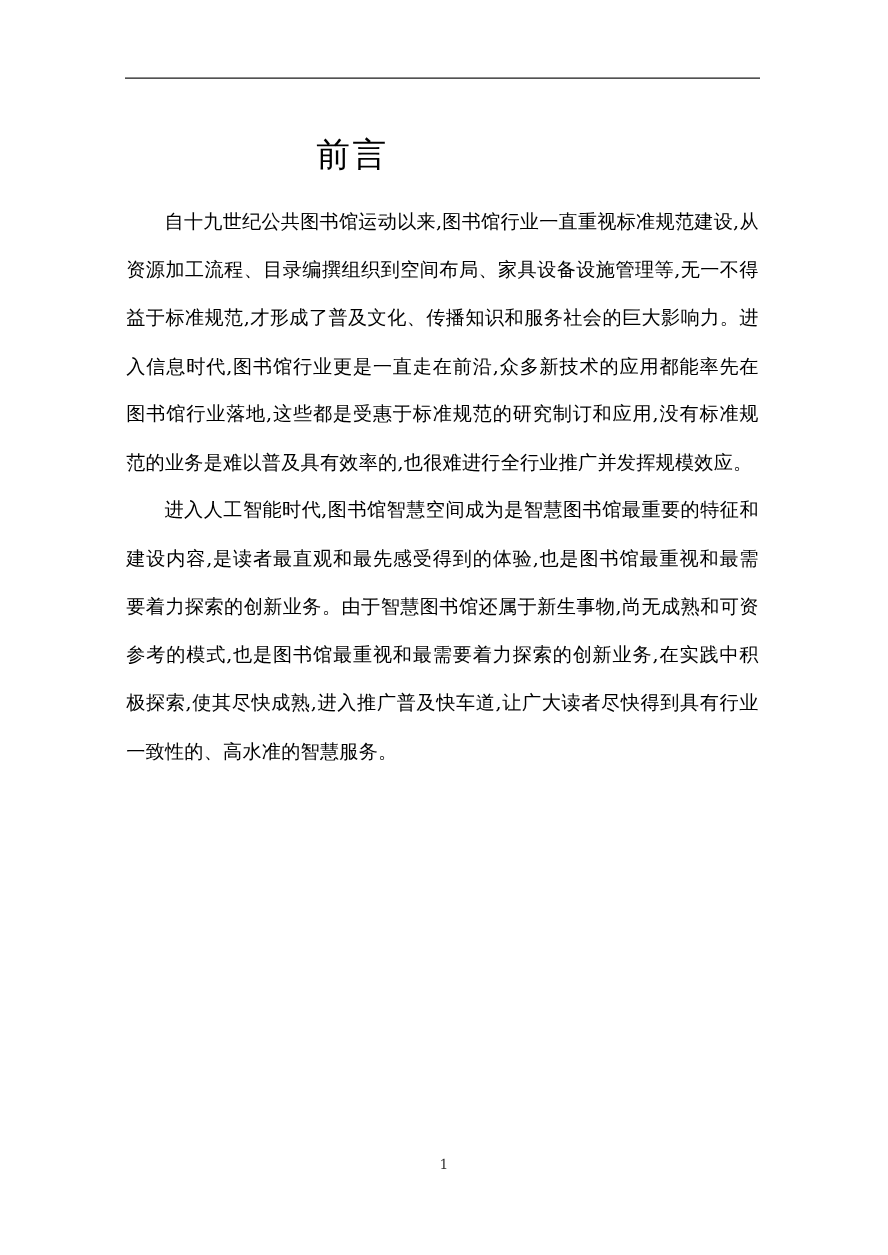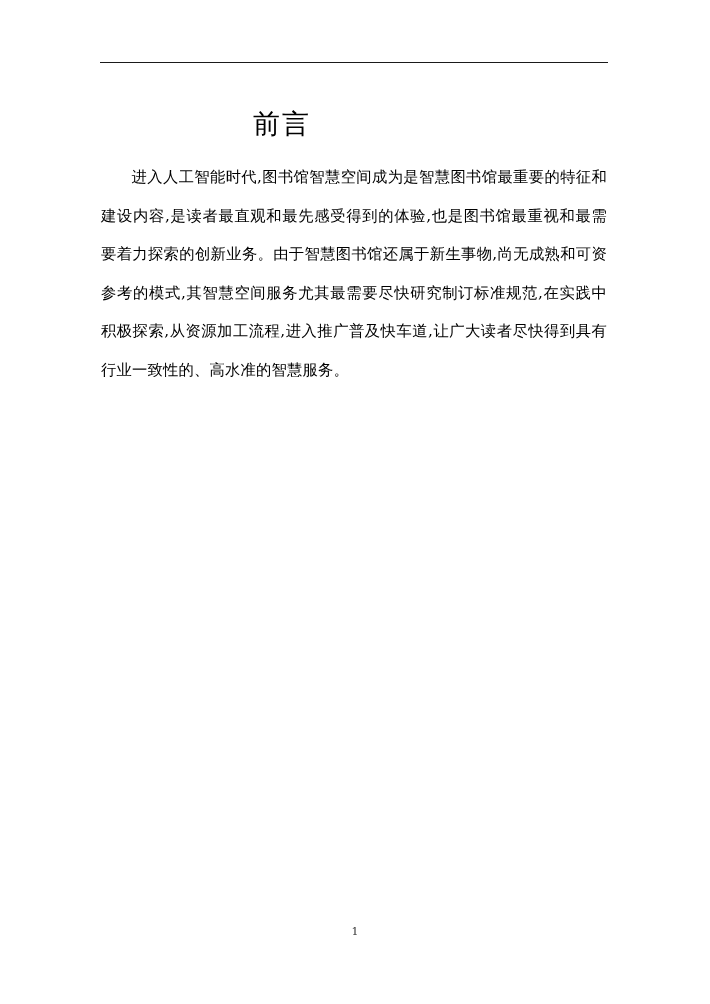--- a/index.html
+++ b/index.html
@@ -73,18 +73,19 @@
 </head>
 <body>
 
 <div class="page">
 
   <div class="header-rule"></div>
 
   <h1 class="doc-title">前言</h1>
 
   <div class="body-block">
-    <p class="para">进入人工智能时代,图书馆智慧空间成为是智慧图书馆最重要的特征和建设内容,是读者最直观和最先感受得到的体验,也是图书馆最重视和最需要着力探索的创新业务。由于智慧图书馆还属于新生事物,尚无成熟和可资参考的模式,其智慧空间服务尤其最需要尽快研究制订标准规范,在实践中积极探索,从资源加工流程,进入推广普及快车道,让广大读者尽快得到具有行业一致性的、高水准的智慧服务。</p>
+    <p class="para">自十九世纪公共图书馆运动以来,图书馆行业一直重视标准规范建设,从资源加工流程、目录编撰组织到空间布局、家具设备设施管理等,无一不得益于标准规范,才形成了普及文化、传播知识和服务社会的巨大影响力。进入信息时代,图书馆行业更是一直走在前沿,众多新技术的应用都能率先在图书馆行业落地,这些都是受惠于标准规范的研究制订和应用,没有标准规范的业务是难以普及具有效率的,也很难进行全行业推广并发挥规模效应。</p>
+    <p class="para">进入人工智能时代,图书馆智慧空间成为是智慧图书馆最重要的特征和建设内容,是读者最直观和最先感受得到的体验,也是图书馆最重视和最需要着力探索的创新业务。由于智慧图书馆还属于新生事物,尚无成熟和可资参考的模式,也是图书馆最重视和最需要着力探索的创新业务,在实践中积极探索,使其尽快成熟,进入推广普及快车道,让广大读者尽快得到具有行业一致性的、高水准的智慧服务。</p>
   </div>
 
   <div class="page-number">1</div>
 
 </div>
 
 </body></html>

